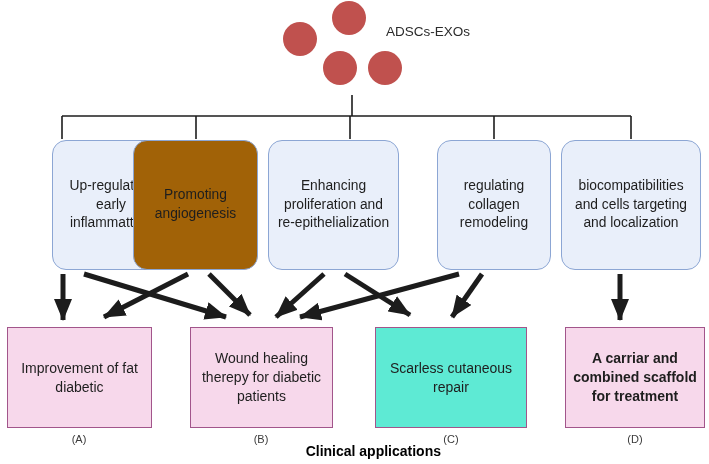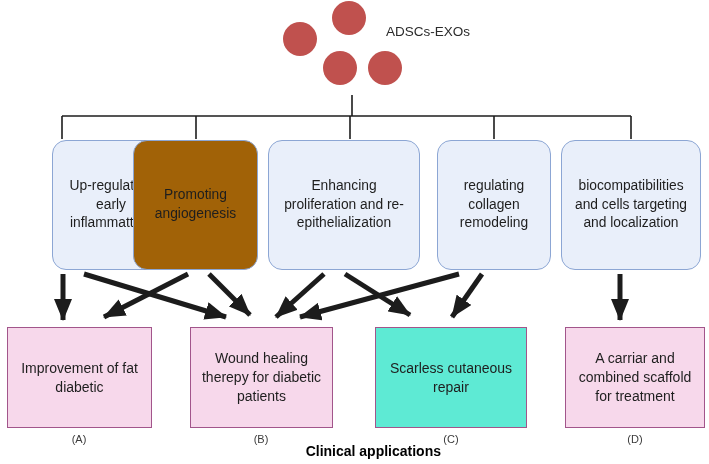--- a/index.html
+++ b/index.html
@@ -60,40 +60,40 @@
   <div class="exo-circle" style="left:323px;top:51px;width:34px;height:34px;background:#c0514e;"></div>
   <div class="exo-circle" style="left:368px;top:51px;width:34px;height:34px;background:#c0514e;"></div>
   <div class="cluster-label" style="left:386px;top:24px;">ADSCs-EXOs</div>
 
   <div class="fbox" style="left:4px;width:118px;background:#e9effa;border:1.5px solid #8ca6d4;margin-left:48px;">
     <span>Up-regulating early inflammattion</span>
   </div>
   <div class="fbox" style="left:133px;width:125px;background:#a16207;border:1.5px solid #8ca6d4;">
     <span>Promoting angiogenesis</span>
   </div>
-  <div class="fbox" style="left:268px;width:152px;background:#e9effa;border:1.5px solid #8ca6d4;">
+  <div class="fbox" style="left:268px;width:131px;background:#e9effa;border:1.5px solid #8ca6d4;">
     <span>Enhancing proliferation and re-epithelialization</span>
   </div>
   <div class="fbox" style="left:437px;width:114px;background:#e9effa;border:1.5px solid #8ca6d4;">
     <span>regulating collagen remodeling</span>
   </div>
   <div class="fbox" style="left:561px;width:140px;background:#e9effa;border:1.5px solid #8ca6d4;">
     <span>biocompatibilities and cells targeting and localization</span>
   </div>
 
   <div class="abox" style="left:7px;width:145px;background:#f7d8eb;border:1.5px solid #a2558b;">
     <span>Improvement of fat diabetic</span>
   </div>
   <div class="abox" style="left:190px;width:143px;background:#f7d8eb;border:1.5px solid #a2558b;justify-content:flex-end;">
     <span>Wound healing therepy for diabetic patients</span>
   </div>
   <div class="abox" style="left:375px;width:152px;background:#5eead4;border:1.5px solid #a2558b;">
     <span>Scarless cutaneous repair</span>
   </div>
-  <div class="abox" style="left:565px;width:140px;background:#f7d8eb;border:1.5px solid #a2558b;">
+  <div class="abox" style="left:565px;width:140px;background:#f7d8eb;border:1.5px solid #a2558b;font-weight:bold;">
     <span>A carriar and combined scaffold for treatment</span>
   </div>
 
   <div class="tag" style="left:59px;">(A)</div>
   <div class="tag" style="left:241px;">(B)</div>
   <div class="tag" style="left:431px;">(C)</div>
   <div class="tag" style="left:615px;">(D)</div>
 
   <div class="caption">Clinical applications</div>
 </div>

